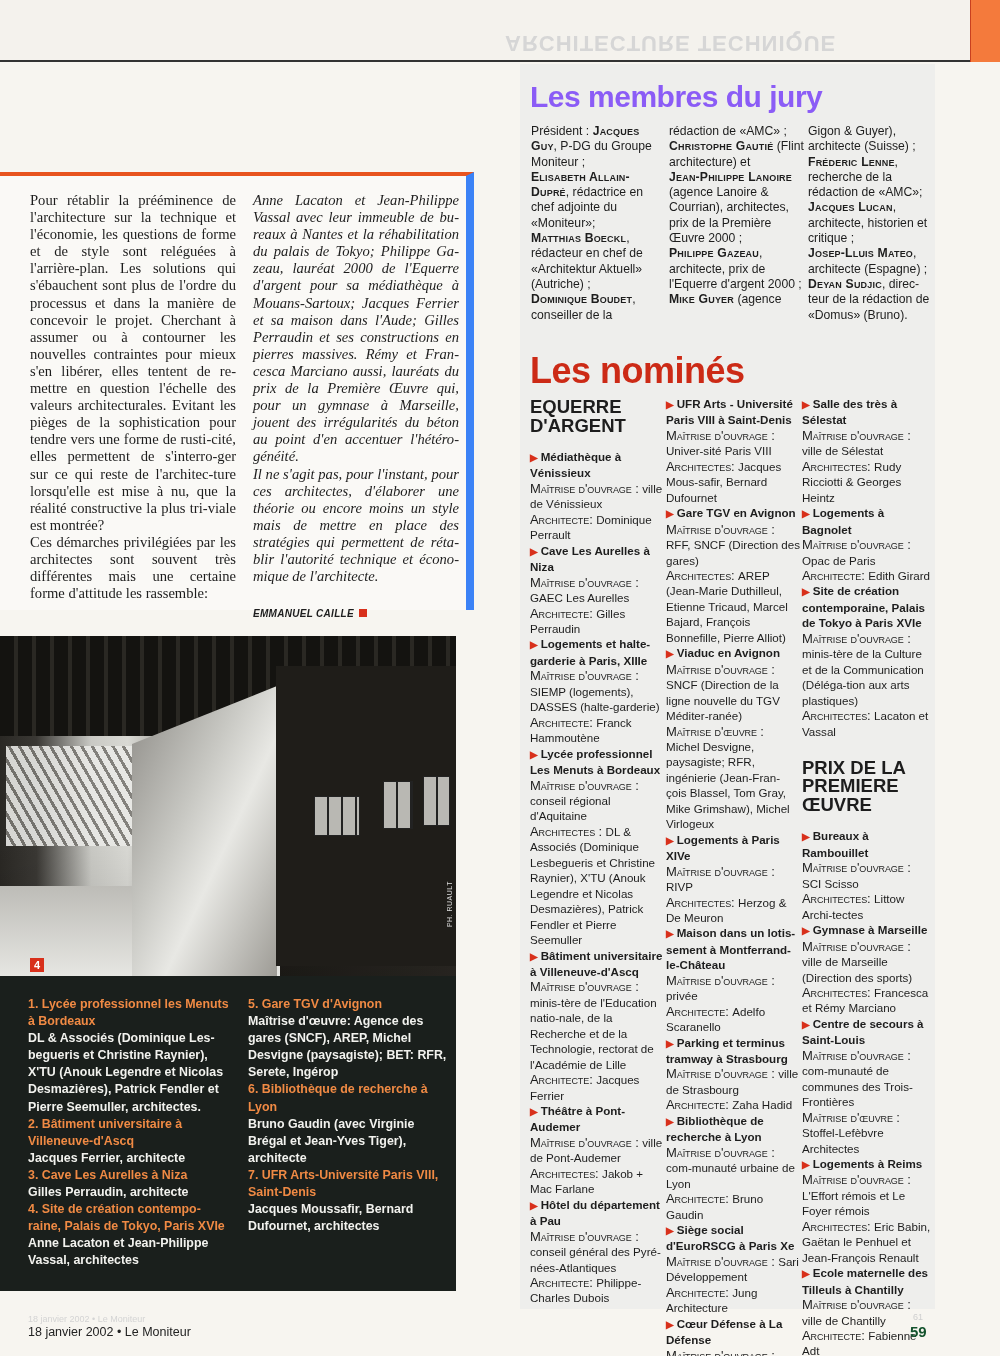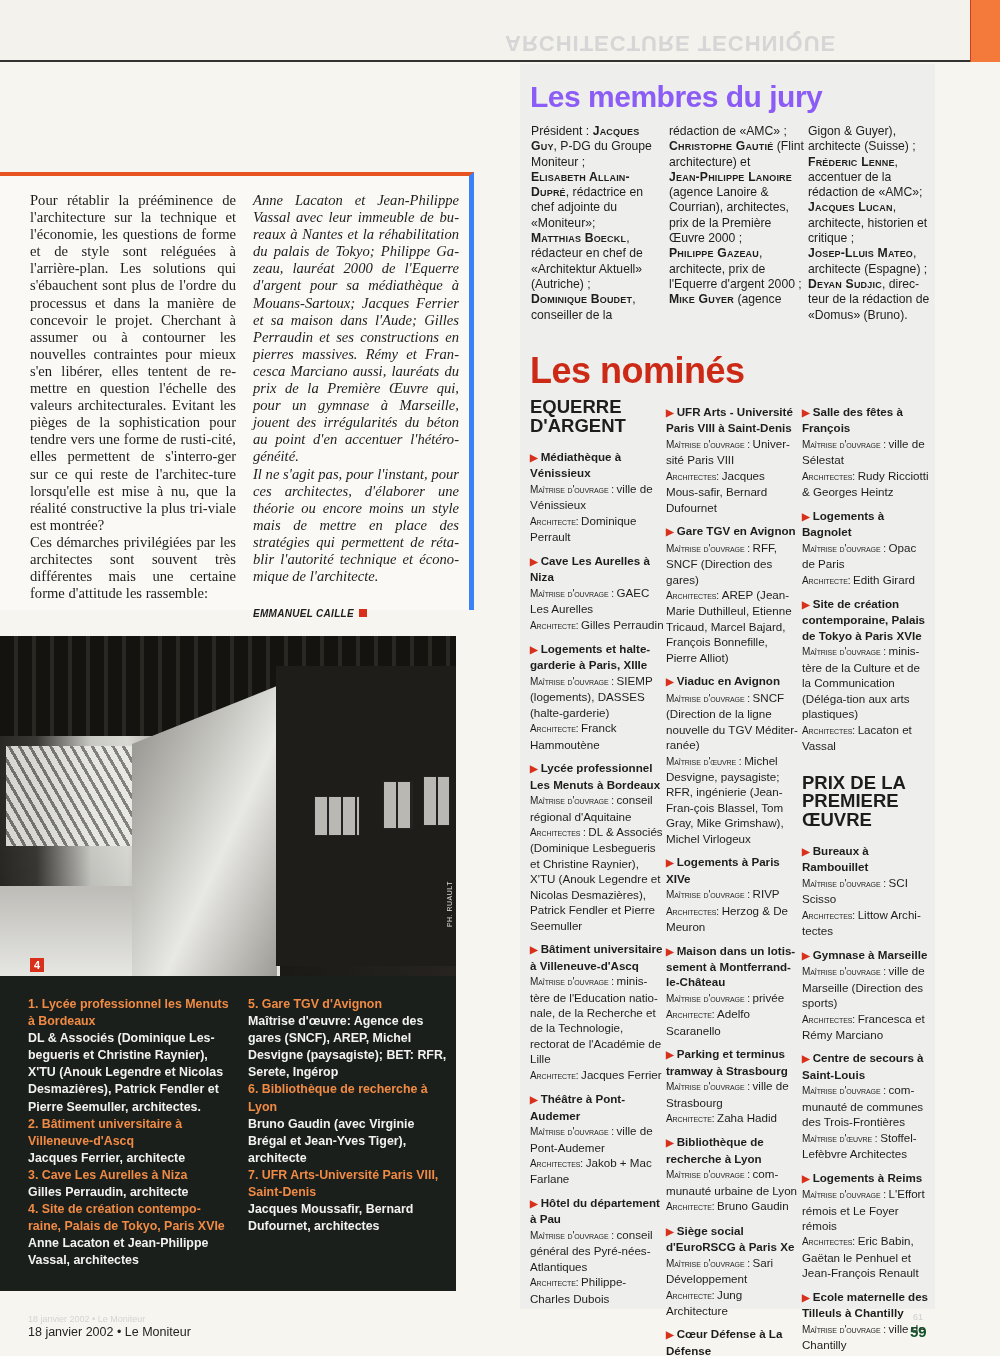--- a/index.html
+++ b/index.html
@@ -24,21 +24,21 @@
     position: absolute; right: 0; top: 0; width: 30px; height: 62px;
     background: #f47a3c; border-left: 1px solid #c9401f;
   }
   .right-shade {
     position: absolute; left: 520px; top: 64px; width: 415px; height: 1245px;
     background: #eeeeec;
   }
   
   .essay {
     position: absolute; left: 0; top: 172px; width: 474px; height: 438px;
-    border-top: 4px solid #e8541f; border-right: 5px solid #3b82f6;
+    border-top: 4px solid #e8541f; border-right: 8px solid #3b82f6;
     background: #faf9f6;
   }
   .essay-col {
     position: absolute; top: 16px; width: 206px;
     font-family: "Liberation Serif", serif; font-size: 14.6px; line-height: 17.1px;
     text-align: justify; hyphens: manual;
   }
   .essay-col p { margin: 0; }
   .col1 { left: 30px; }
   .col2 { left: 253px; font-style: italic; }
@@ -124,22 +124,22 @@
     font-size: 18.5px; font-weight: bold; line-height: 18.5px; color: #1d1d1d; margin-bottom: 14px;
   }
   .nom-col {
     position: absolute; width: 134px; font-size: 11.6px; line-height: 15.45px;
   }
   .nc1 { left: 530px; top: 398px; }
   .nc2 { left: 666px; top: 396px; }
   .nc3 { left: 802px; top: 396px; width: 130px; }
   .nom-name { font-weight: bold; }
   .nom-name .tri { color: #d8301b; font-size: 10px; margin-right: 3px; }
-  .lbl { font-variant: small-caps; font-size: 10px; letter-spacing: -0.1px; }
-  .nom-item { margin-bottom: 0; margin-top: 8px; }
+  .lbl { font-variant: small-caps; font-size: 13px; letter-spacing: -0.1px; }
+  .nom-item { margin-bottom: 0; }
   .spacer { height: 20px; }
   
   .footer-left { position: absolute; left: 28px; top: 1325px; font-size: 12.5px; color: #222; }
   .footer-right { position: absolute; left: 910px; top: 1323px; font-size: 15px; font-weight: bold; color: #14532d; }
   .ghost-footer { position: absolute; left: 28px; top: 1314px; font-size: 9px; color: #d4d4d4; }
   .ghost-pagenum { position: absolute; left: 913px; top: 1312px; font-size: 9px; color: #cfcfcf; }
   .faded-big { position: absolute; color: #d9d9d6; font-weight: bold; font-size: 40px; letter-spacing: -1px; }
 </style>
 </head>
 <body>
@@ -221,21 +221,21 @@
   </div>
 <div class="jury-col jc2" id="jury2">
     <div><span>rédaction de «AMC» ; </span></div>
     <div><span class="sc">Christophe Gautié</span><span> (Flint architecture) et</span></div>
     <div><span class="sc">Jean-Philippe Lanoire</span><span> (agence Lanoire &amp; Courrian), architectes, prix de la Première Œuvre 2000 ;</span></div>
     <div><span class="sc">Philippe Gazeau</span><span>, architecte, prix de l'Equerre d'argent 2000 ;</span></div>
     <div><span class="sc">Mike Guyer</span><span> (agence</span></div>
   </div>
 <div class="jury-col jc3" id="jury3">
     <div><span>Gigon &amp; Guyer), architecte (Suisse) ;</span></div>
-    <div><span class="sc">Fréderic Lenne</span><span>, accentuer de la rédaction de «AMC»;</span></div>
+    <div><span class="sc">Fréderic Lenne</span><span>, recherche de la rédaction de «AMC»;</span></div>
     <div><span class="sc">Jacques Lucan</span><span>, architecte, historien et critique ;</span></div>
     <div><span class="sc">Josep-Lluis Mateo</span><span>, architecte (Espagne) ;</span></div>
     <div><span class="sc">Deyan Sudjic</span><span>, direc-teur de la rédaction de «Domus» (Bruno).</span></div>
   </div>
 
 <div class="nom-title">Les nominés</div>
 <div class="nom-col nc1" id="nom1">
     <div class="section-title">EQUERRE D'ARGENT</div>
     <div class="nom-item">
       <div class="nom-name"><span class="tri">▶</span><span>Médiathèque à Vénissieux</span></div>
@@ -315,21 +315,21 @@
       <div><span class="lbl">Architecte: </span><span>Jung Architecture</span></div>
     </div>
     <div class="nom-item">
       <div class="nom-name"><span class="tri">▶</span><span>Cœur Défense à La Défense</span></div>
       <div><span class="lbl">Maîtrise d'ouvrage : </span><span>Tanagra</span></div>
       <div><span class="lbl">Architecte: </span><span>Jean-Paul Viguier</span></div>
     </div>
   </div>
 <div class="nom-col nc3" id="nom3">
     <div class="nom-item">
-      <div class="nom-name"><span class="tri">▶</span><span>Salle des fêtes à François</span></div>
+      <div class="nom-name"><span class="tri">▶</span><span>Salle des très à Sélestat</span></div>
       <div><span class="lbl">Maîtrise d'ouvrage : </span><span>ville de Sélestat</span></div>
       <div><span class="lbl">Architectes: </span><span>Rudy Ricciotti &amp; Georges Heintz</span></div>
     </div>
     <div class="nom-item">
       <div class="nom-name"><span class="tri">▶</span><span>Logements à Bagnolet</span></div>
       <div><span class="lbl">Maîtrise d'ouvrage : </span><span>Opac de Paris</span></div>
       <div><span class="lbl">Architecte: </span><span>Edith Girard</span></div>
     </div>
     <div class="nom-item">
       <div class="nom-name"><span class="tri">▶</span><span>Site de création contemporaine, Palais de Tokyo à Paris XVIe</span></div>

